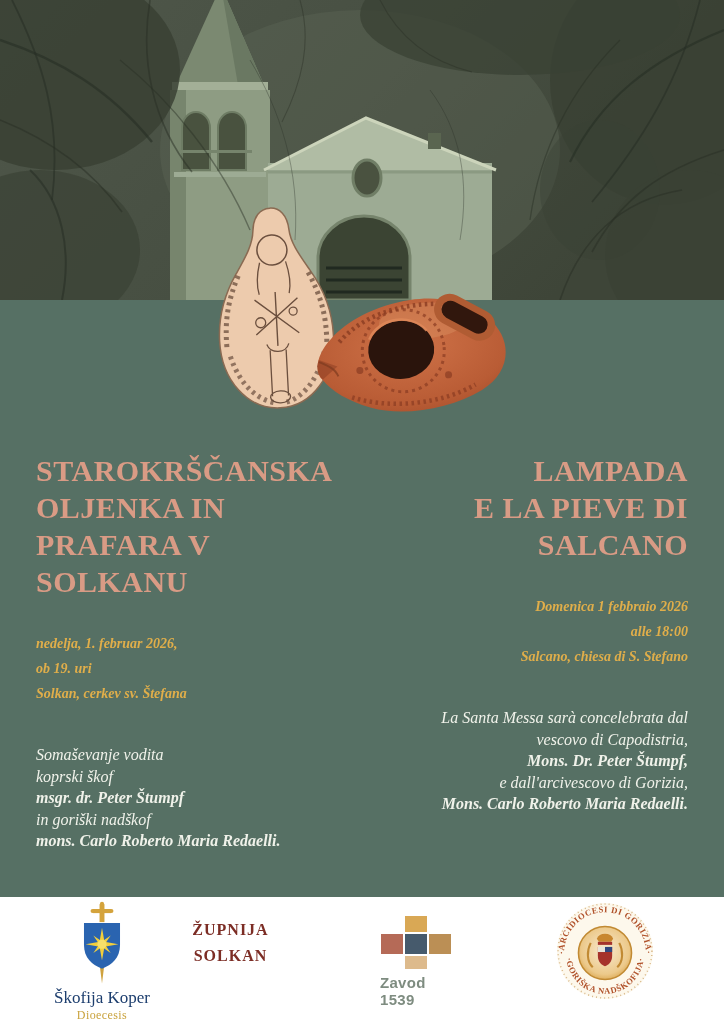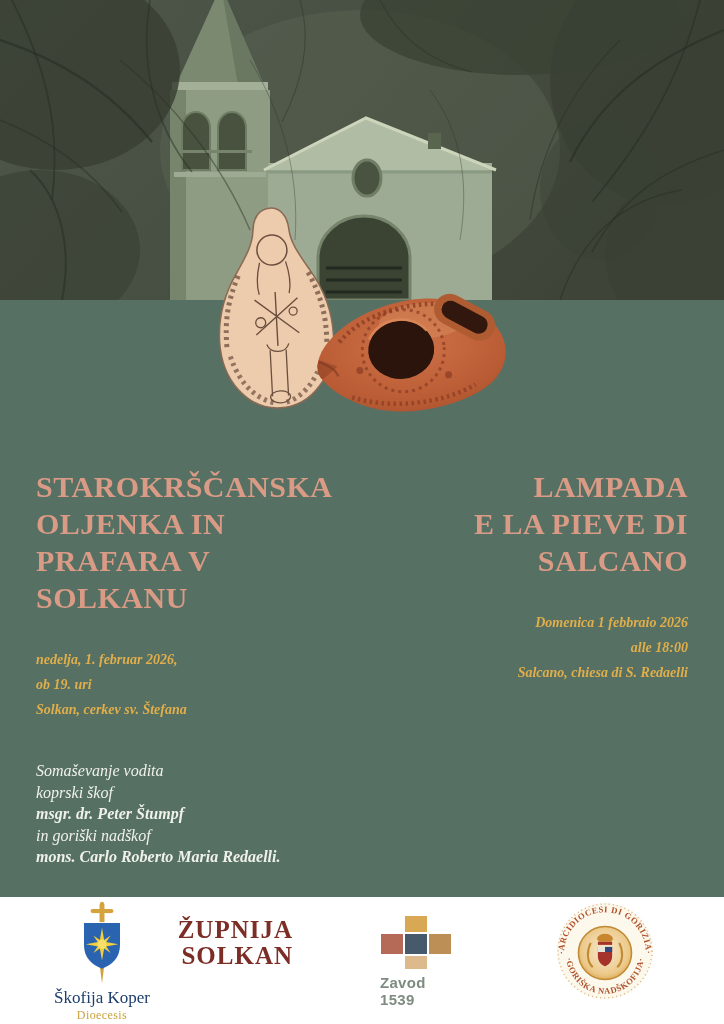--- a/index.html
+++ b/index.html
@@ -5,21 +5,21 @@
   html,body{margin:0;padding:0;background:#222;}
   .poster{
     position:relative;width:724px;height:1024px;overflow:hidden;
     background:#567064;font-family:"Liberation Serif",serif;
     margin:0 auto;
   }
   .photo{position:absolute;top:0;left:0;width:724px;height:300px;}
   .lamp-drawing{position:absolute;left:210px;top:204px;width:130px;height:210px;}
   .lamp-photo{position:absolute;left:306px;top:274px;width:210px;height:146px;}
 
-  .columns{position:absolute;top:452px;left:36px;width:652px;display:flex;justify-content:space-between;margin-top:16px;}
+  .columns{position:absolute;top:452px;left:36px;width:652px;display:flex;justify-content:space-between;}
   .col{width:49%;}
   .col-left{text-align:left;}
   .col-right{text-align:right;}
 
   .title div{
     font-size:30px;font-weight:bold;line-height:37px;
     color:#d99b85;letter-spacing:0.5px;
   }
   .date{margin-top:31px;}
   .date div{
@@ -30,22 +30,22 @@
   .details div{
     font-size:16px;font-style:italic;line-height:21.5px;color:#f0f2ea;
   }
   .details div.bold{font-weight:bold;}
 
   .footer{position:absolute;left:0;top:897px;width:724px;height:127px;background:#ffffff;}
   .logo-koper{position:absolute;left:38px;top:3px;width:128px;text-align:center;}
   .logo-koper .koper-name{font-size:17px;color:#1d3e6e;margin-top:-2px;}
   .logo-koper .koper-sub{font-size:12px;color:#c9a23c;letter-spacing:0.4px;margin-top:0;}
   .logo-zupnija{
-    position:absolute;left:168px;top:20px;width:125px;text-align:right;
-    color:#7c2d25;font-weight:bold;font-size:25px;line-height:26px;letter-spacing:1px;
+    position:absolute;left:168px;top:20px;width:125px;text-align:center;
+    color:#7c2d25;font-weight:bold;font-size:16px;line-height:26px;letter-spacing:1px;
   }
   .logo-zavod{position:absolute;left:380px;top:19px;width:72px;}
   .zavod-cross{position:relative;width:71px;height:53px;}
   .zavod-cross span{position:absolute;display:block;}
   .sq-top{left:25px;top:0;width:22px;height:16px;background:#d9a855;}
   .sq-left{left:1px;top:18px;width:22px;height:20px;background:#b56a57;}
   .sq-center{left:25px;top:18px;width:22px;height:20px;background:#465a6c;}
   .sq-right{left:49px;top:18px;width:22px;height:20px;background:#bb8f55;}
   .sq-bottom{left:25px;top:40px;width:22px;height:13px;background:#ddba8c;}
   .zavod-label{
@@ -196,21 +196,28 @@
 
     <div class="col col-right">
       <div class="title">
         <div>LAMPADA</div>
         <div>E LA PIEVE DI</div>
         <div>SALCANO</div>
       </div>
       <div class="date">
         <div>Domenica 1 febbraio 2026</div>
         <div>alle 18:00</div>
-        <div>Salcano, chiesa di S. Redaelli</div>
+        <div>Salcano, chiesa di S. Stefano</div>
+      </div>
+      <div class="details">
+        <div>La Santa Messa sarà concelebrata dal</div>
+        <div>vescovo di Capodistria,</div>
+        <div class="bold">Mons. Dr. Peter Štumpf,</div>
+        <div>e dall'arcivescovo di Gorizia,</div>
+        <div class="bold">Mons. Carlo Roberto Maria Redaelli.</div>
       </div>
     </div>
   </div>
 
   <div class="footer">
 
     <div class="logo-koper">
       <svg width="100" height="86" viewBox="0 0 100 105">
         <g fill="#d4a33c">
           <rect x="47" y="5" width="6" height="22"></rect>

